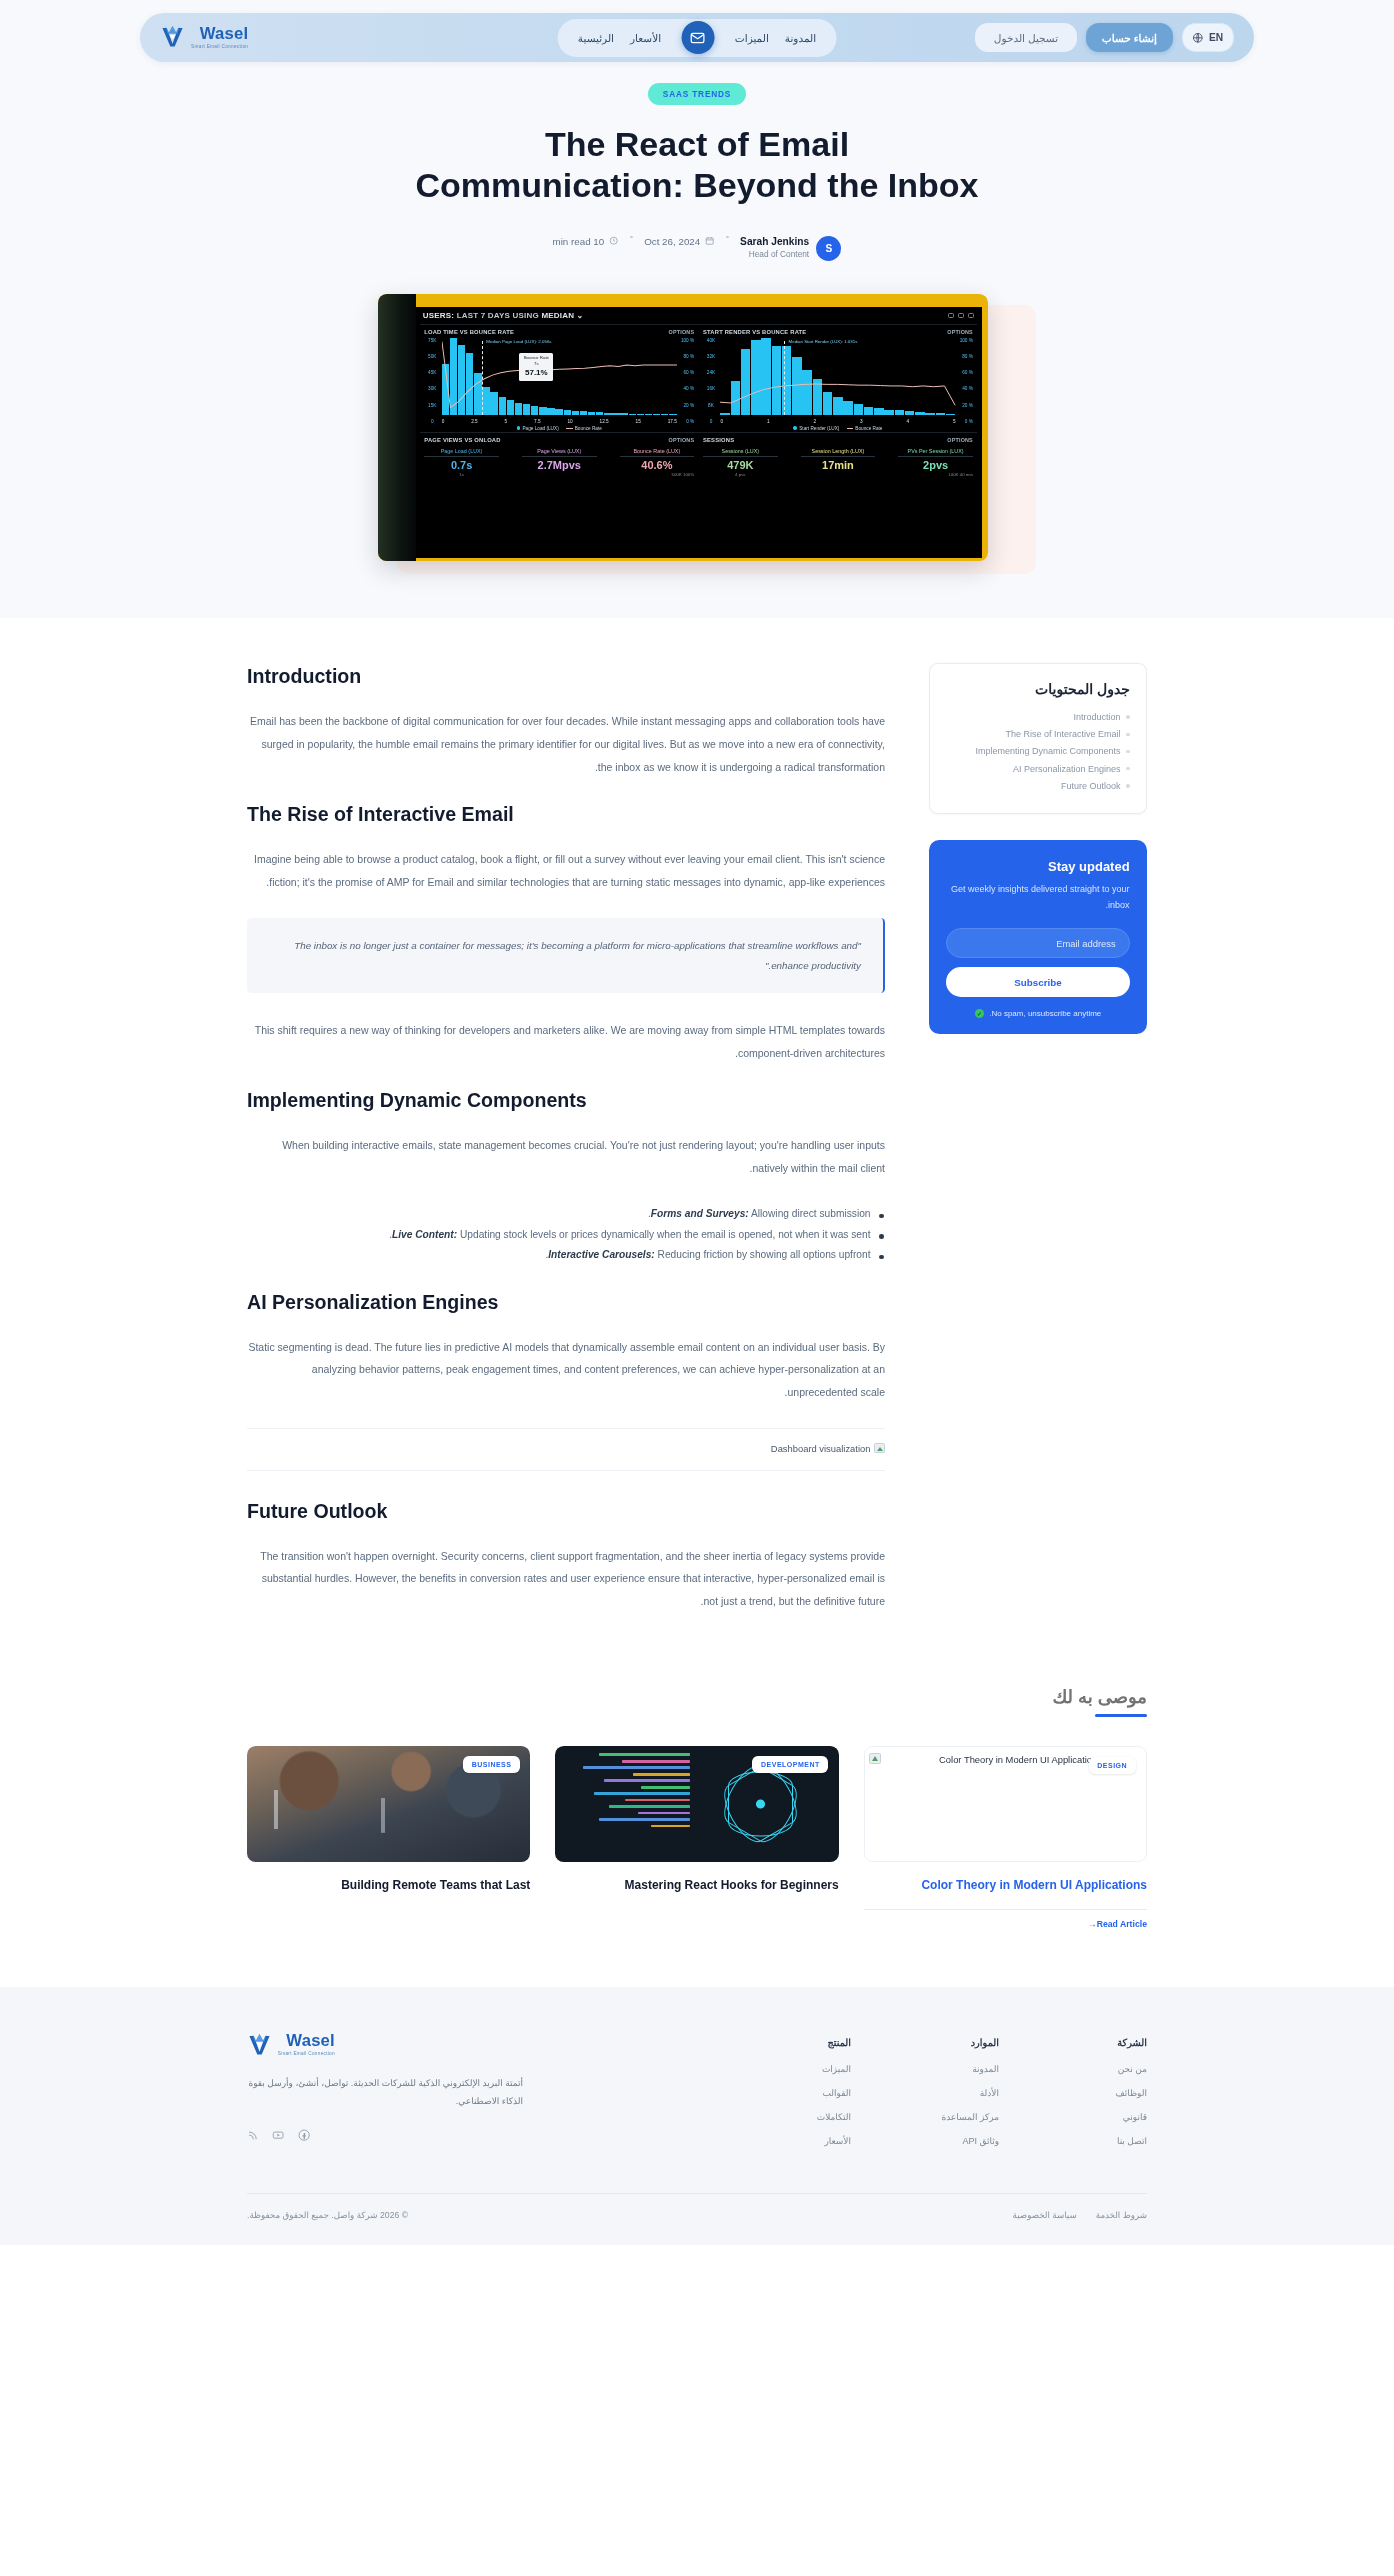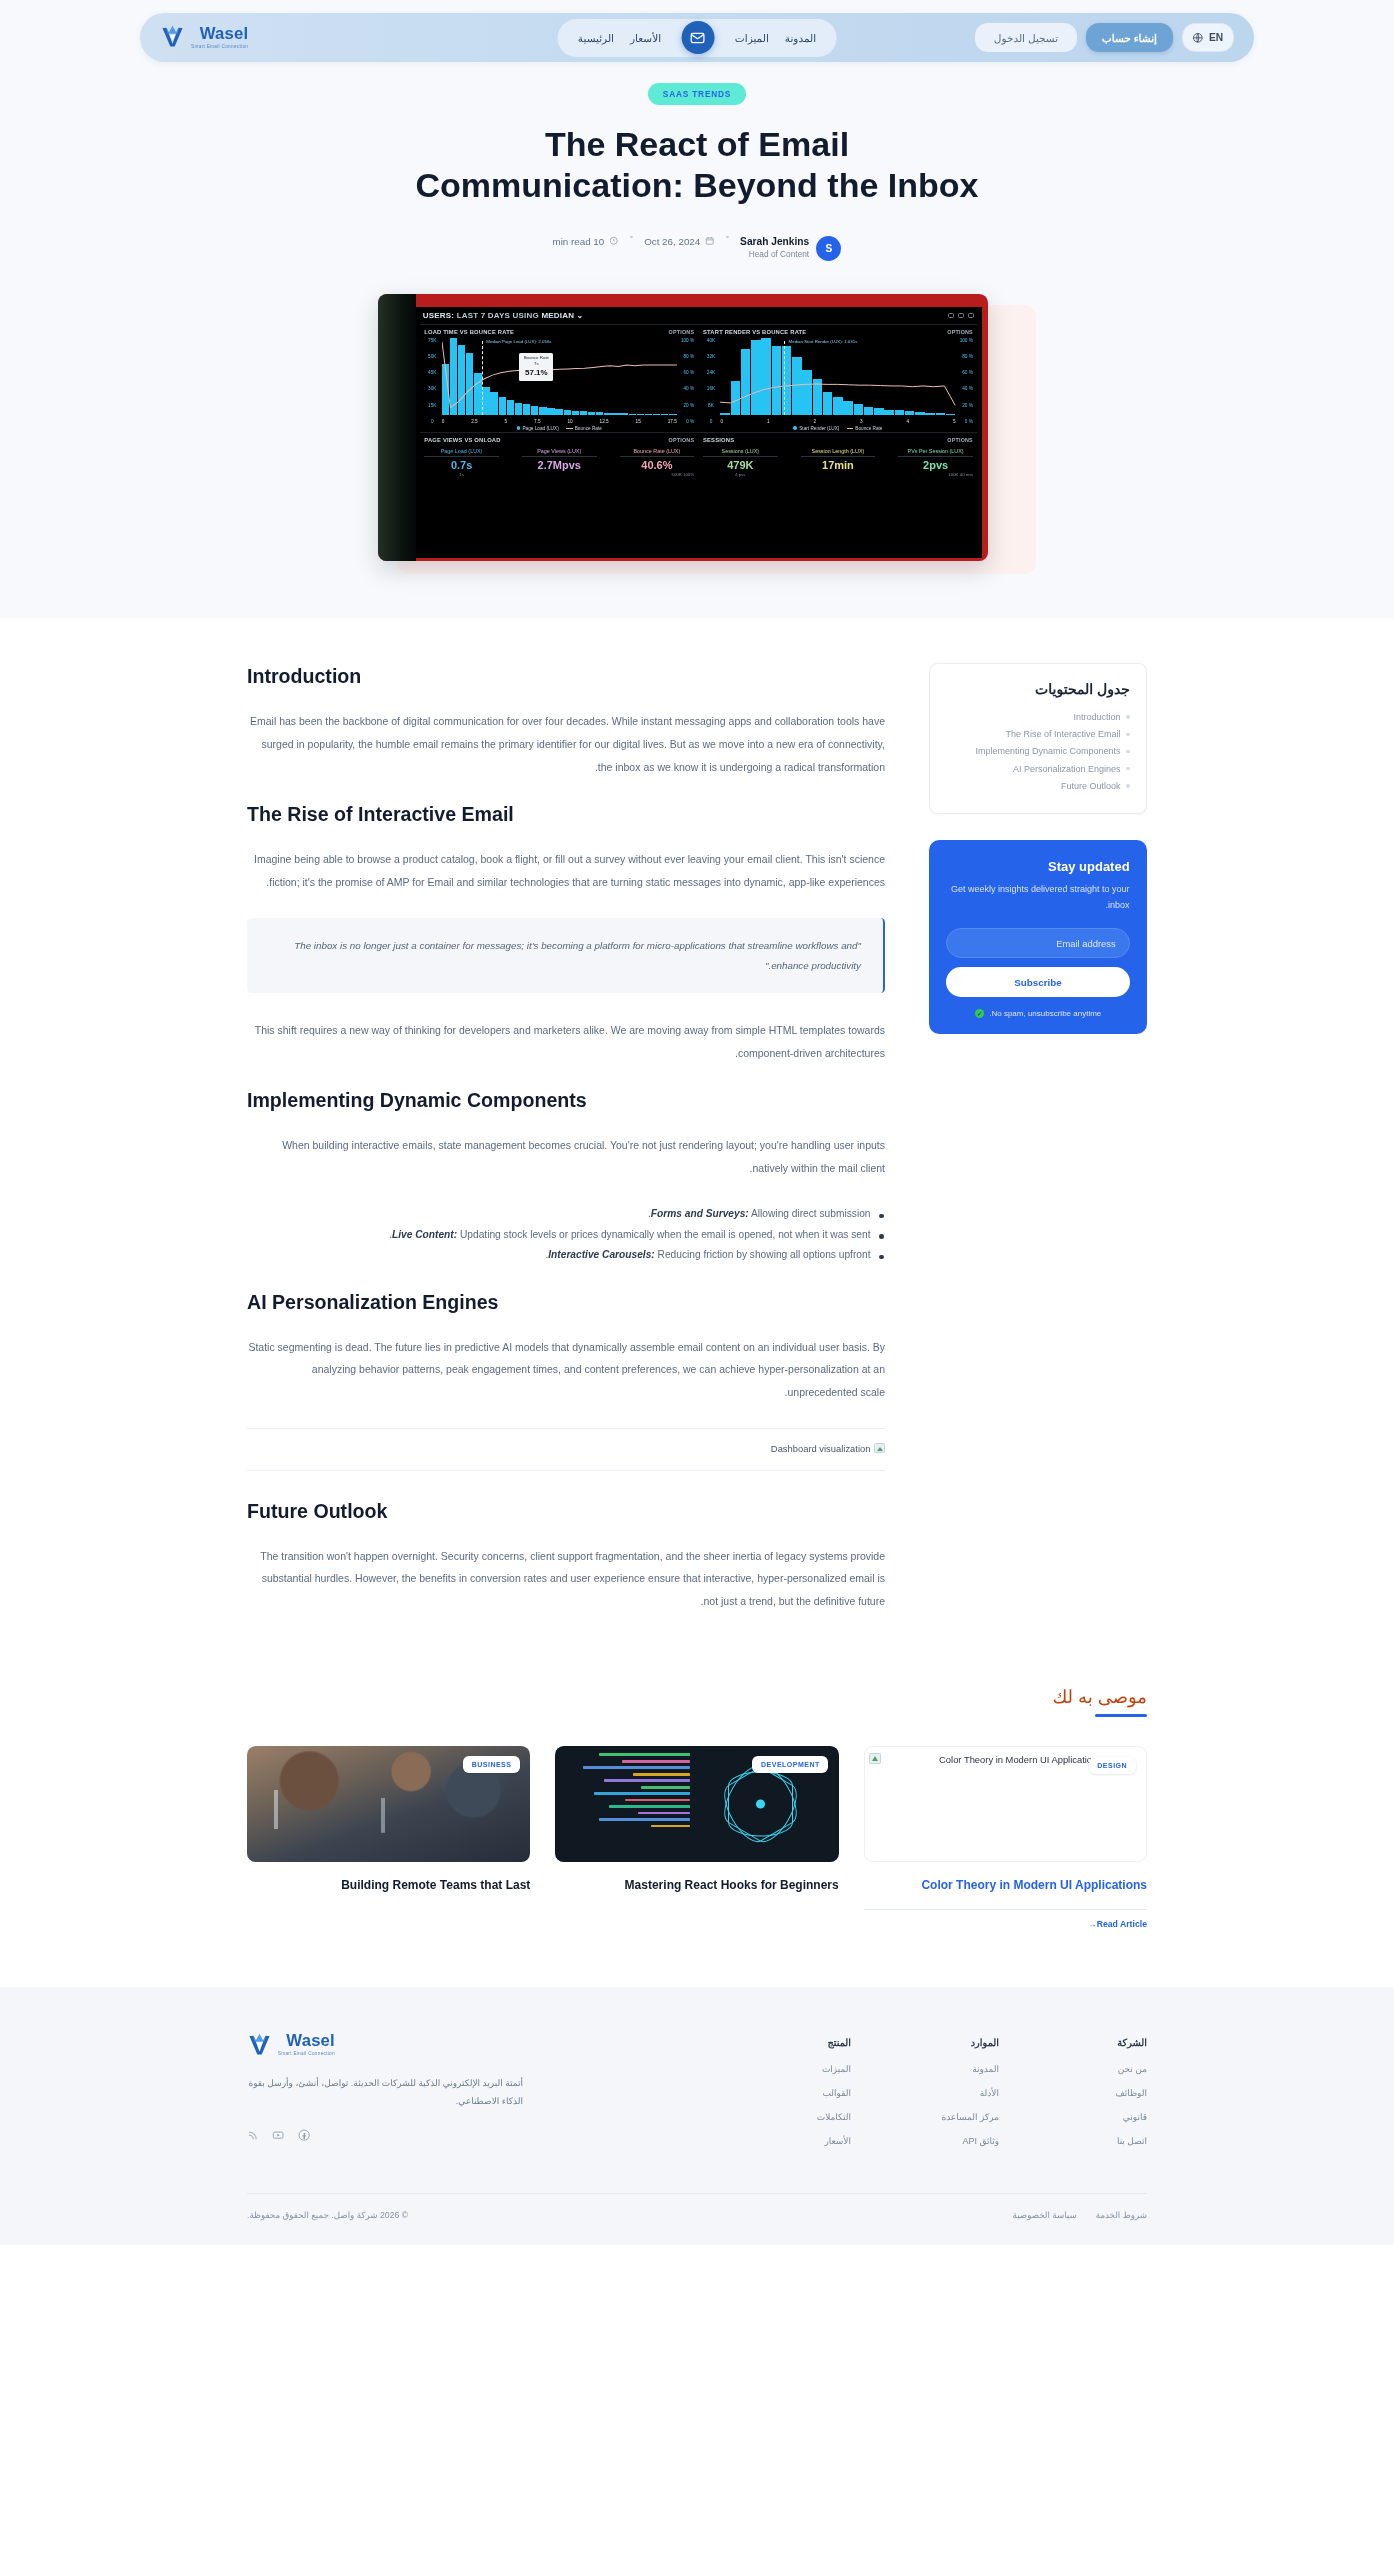--- a/index.html
+++ b/index.html
@@ -109,21 +109,21 @@
   
   .hero-img-wrap {
     margin:33px auto 0 auto; width:639px; position:relative;
   }
   .hero-img-shadow {
     position:absolute; top:11.6px; left:19px; width:639px; height:269px;
     background:#fdf1ef; border-radius:11.6px;
   }
   .dash {
     position:relative; width:610px; height:267px; border-radius:8.7px; overflow:hidden;
-    background:#b91c1c; box-shadow:0 8.7px 25px rgba(20,30,50,.18);
+    background:#eab308; box-shadow:0 8.7px 25px rgba(20,30,50,.18);
   }
   .dash-blur-left {
     position:absolute; left:0; top:0; width:38px; height:100%;
     background:linear-gradient(90deg,#243123,#0d1510 60%,#05080a);
   }
   .dash-inner {
     position:absolute; left:38px; top:13px; right:5.8px; bottom:2.9px;
     background:#000; direction:ltr; color:#dbe7ef; font-size:5.8px;
     font-family:"Liberation Sans", sans-serif;
   }
@@ -262,21 +262,21 @@
   .check-ico {
     width:9.4px; height:9.4px; border-radius:50%; background:#34c759;
     display:inline-flex; align-items:center; justify-content:center;
     font-size:5.8px; color:#0c5225; font-weight:700;
   }
 
   
   .reco-wrap { background:#ffffff; padding:19px 0 58px 0; }
   .reco-inner { width:900px; margin:0 auto; }
   .reco-head { text-align:left; direction:ltr; margin-bottom:29px; }
-  .reco-title { font-size:18px; font-weight:400; color:#c2410c; display:inline-block; }
+  .reco-title { font-size:18px; font-weight:700; color:#737373; display:inline-block; }
   .reco-underline { width:52px; height:2.9px; background:#2563eb; border-radius:1.5px; margin-top:6.5px; margin-left:auto; }
   .reco-grid { display:grid; grid-template-columns:repeat(3,1fr); gap:25px; direction:rtl; }
   .reco-card { direction:rtl; }
   .card-img {
     position:relative; height:116px; border-radius:8.7px; overflow:hidden;
   }
   .card-img.blank { background:#fff; border:0.7px solid #eceff3; }
   .cat-badge {
     position:absolute; top:10.2px; right:10.2px; background:#ffffff; color:#2563eb;
     font-size:7px; font-weight:800; letter-spacing:0.5px; padding:5.1px 8.7px;

